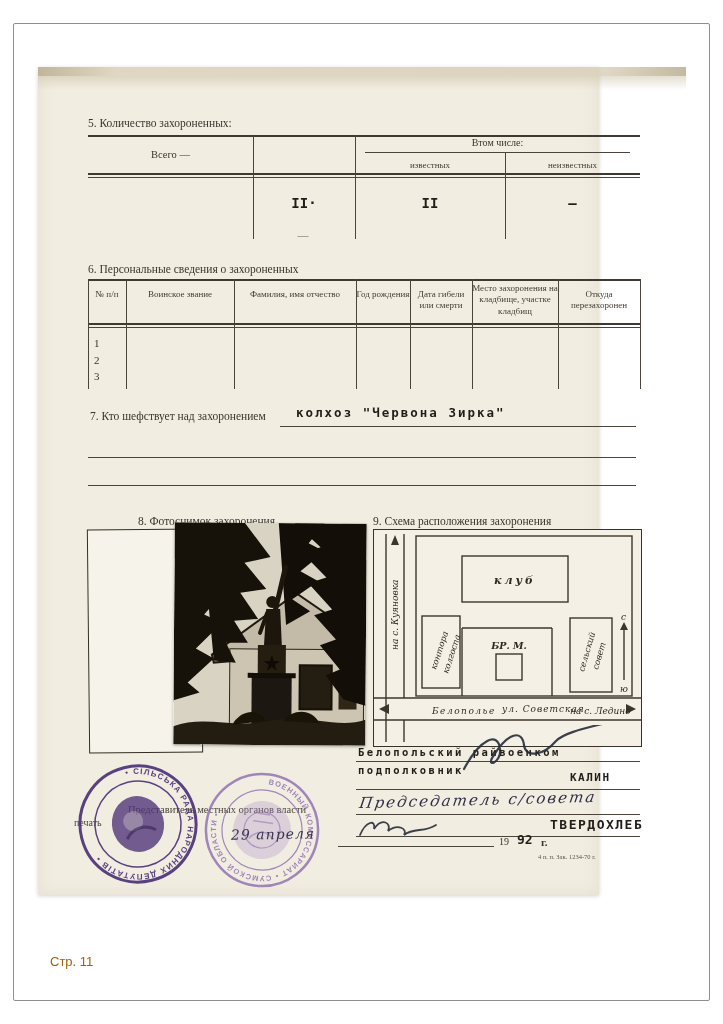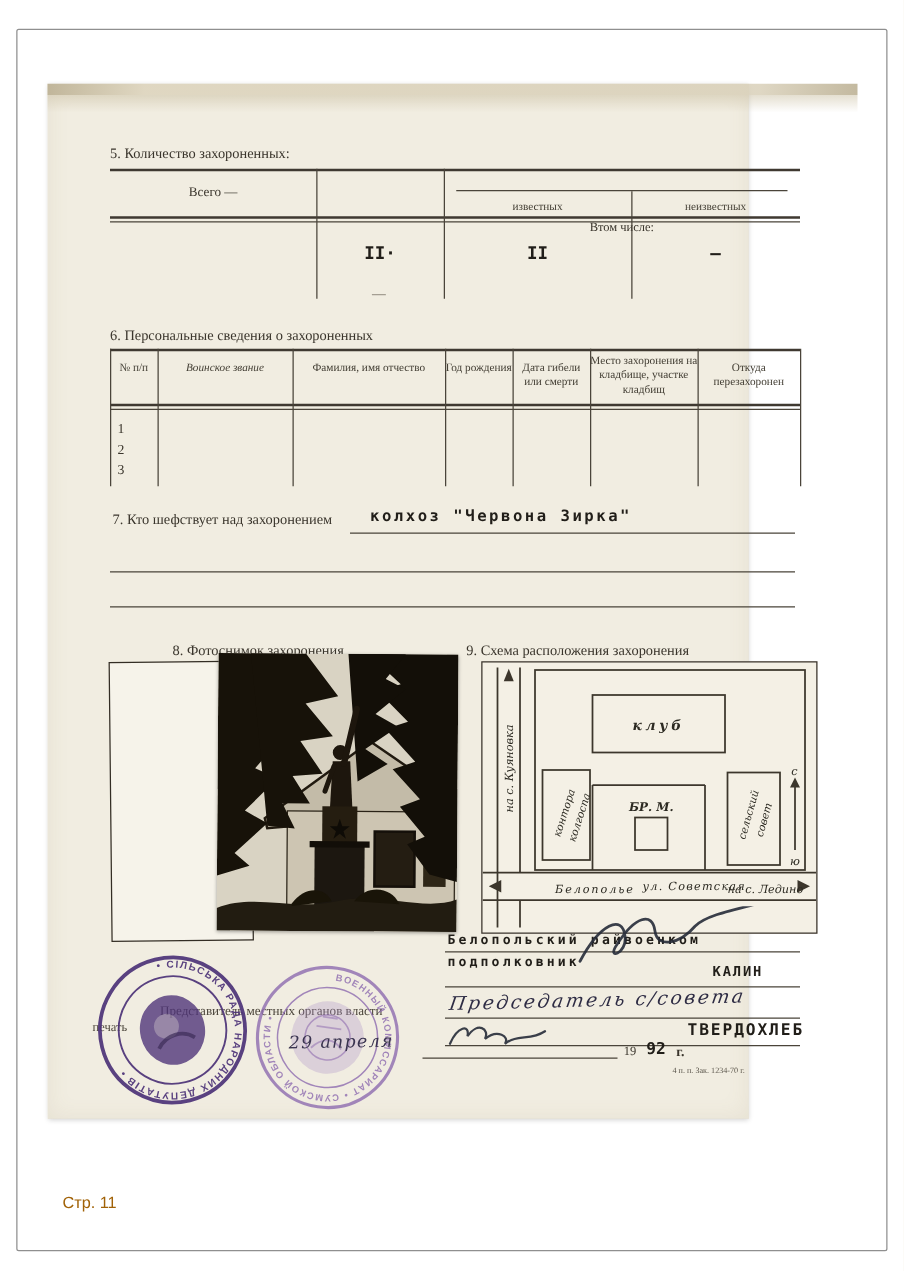--- a/index.html
+++ b/index.html
@@ -32,38 +32,38 @@
 <div class="abs" id="frame"></div>
 <div class="abs" id="pagelabel">Стр. 11</div>
 
 <div class="abs" id="scan">
   <div class="abs edge-top"></div>
   <div class="abs edge-fade"></div>
 
   <div class="abs ft" style="left:50px;top:50px;font-size:11.5px;">5. Количество захороненных:</div>
   <div class="abs rule2" style="left:50px;top:68px;width:552px;"></div>
   <div class="abs ft center" style="left:50px;top:82px;width:165px;font-size:10.5px;">Всего  —</div>
-  <div class="abs ft center" style="left:317px;top:70px;width:285px;font-size:10px;margin-top:40px;">Втом числе:</div>
+  <div class="abs ft center" style="left:317px;top:70px;width:285px;font-size:10px;">Втом числе:</div>
   <div class="abs rule" style="left:327px;top:85px;width:265px;"></div>
   <div class="abs ft-sm" style="left:317px;top:93px;width:150px;">известных</div>
   <div class="abs ft-sm" style="left:467px;top:93px;width:135px;">неизвестных</div>
   <div class="abs rule2" style="left:50px;top:106px;width:552px;"></div>
   <div class="abs rule" style="left:50px;top:110px;width:552px;"></div>
   <div class="abs vrule" style="left:215px;top:68px;height:104px;"></div>
   <div class="abs vrule" style="left:317px;top:68px;height:104px;"></div>
   <div class="abs vrule" style="left:467px;top:86px;height:86px;"></div>
   <div class="abs typed center" style="left:215px;top:128px;width:102px;font-size:14px;">II·</div>
   <div class="abs typed center" style="left:317px;top:128px;width:150px;font-size:14px;">II</div>
   <div class="abs typed center" style="left:467px;top:128px;width:135px;font-size:14px;">—</div>
   <div class="abs ft center" style="left:250px;top:162px;width:30px;color:#6a6458;">—</div>
 
   <div class="abs ft" style="left:50px;top:196px;font-size:11.5px;">6. Персональные сведения о захороненных</div>
   <div class="abs rule2" style="left:50px;top:212px;width:552px;"></div>
   <div class="abs ft-sm" style="left:50px;top:222px;width:38px;">№ п/п</div>
-  <div class="abs ft-sm" style="left:88px;top:222px;width:108px;font-style:italic;">Воинское звание</div>
+  <div class="abs ft-sm" style="left:88px;top:222px;width:108px;">Воинское звание</div>
   <div class="abs ft-sm" style="left:196px;top:222px;width:122px;">Фамилия, имя отчество</div>
   <div class="abs ft-sm" style="left:318px;top:222px;width:54px;">Год рождения</div>
   <div class="abs ft-sm" style="left:372px;top:222px;width:62px;">Дата гибели или смерти</div>
   <div class="abs ft-sm" style="left:434px;top:216px;width:86px;">Место захоронения на кладбище, участке кладбищ</div>
   <div class="abs ft-sm" style="left:520px;top:222px;width:82px;">Откуда перезахоронен</div>
   <div class="abs rule2" style="left:50px;top:256px;width:552px;"></div>
   <div class="abs rule" style="left:50px;top:260px;width:552px;"></div>
   <div class="abs vrule" style="left:50px;top:212px;height:110px;"></div>
   <div class="abs vrule" style="left:88px;top:212px;height:110px;"></div>
   <div class="abs vrule" style="left:196px;top:212px;height:110px;"></div>
@@ -111,21 +111,21 @@
       <polygon points="98,132 100,138 106,138 101,142 103,148 98,144 93,148 95,142 90,138 96,138" fill="#0e0b06"></polygon>
       <rect x="78" y="152" width="40" height="52" fill="#1c1710"></rect>
       <rect x="74" y="150" width="48" height="5" fill="#120e08"></rect>
 
       <path d="M0,204 C30,192 60,206 96,198 C130,190 166,206 192,196 L192,222 L0,222 Z" fill="#221c11"></path>
       <path d="M60,200 C70,186 86,186 92,198 L60,202 Z" fill="#191408"></path>
       <path d="M110,198 C120,184 140,186 146,200 Z" fill="#191408"></path>
     </svg>
   </div>
 
-  <div class="abs" style="left:335px;top:462px;width:267px;height:216px;border:1.5px solid #38322a;background:#f4f0e5;margin-left:12px;">
+  <div class="abs" style="left:335px;top:462px;width:267px;height:216px;border:1.5px solid #38322a;background:#f4f0e5;">
     <svg width="267" height="216" viewBox="0 0 267 216" style="font-family:'DejaVu Serif',serif;">
       <g stroke="#3c362c" stroke-width="1.4" fill="none">
         <line x1="12" y1="4" x2="12" y2="212"></line>
         <line x1="30" y1="4" x2="30" y2="168"></line>
         <line x1="30" y1="190" x2="30" y2="212"></line>
         <rect x="42" y="6" width="216" height="160"></rect>
         <rect x="88" y="26" width="106" height="46"></rect>
         <rect x="48" y="86" width="38" height="72"></rect>
         <rect x="196" y="88" width="42" height="74"></rect>
         <polyline points="88,98 178,98"></polyline>

